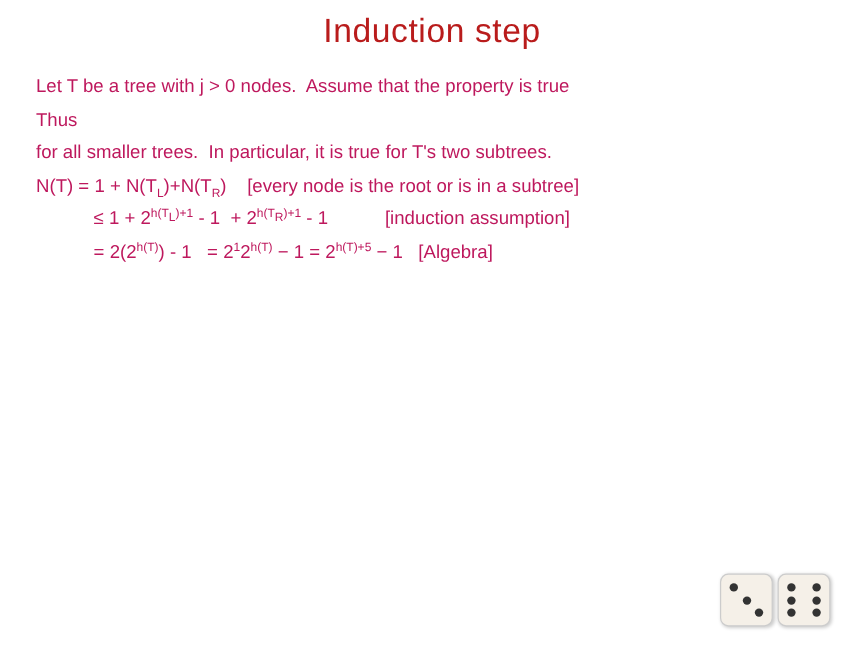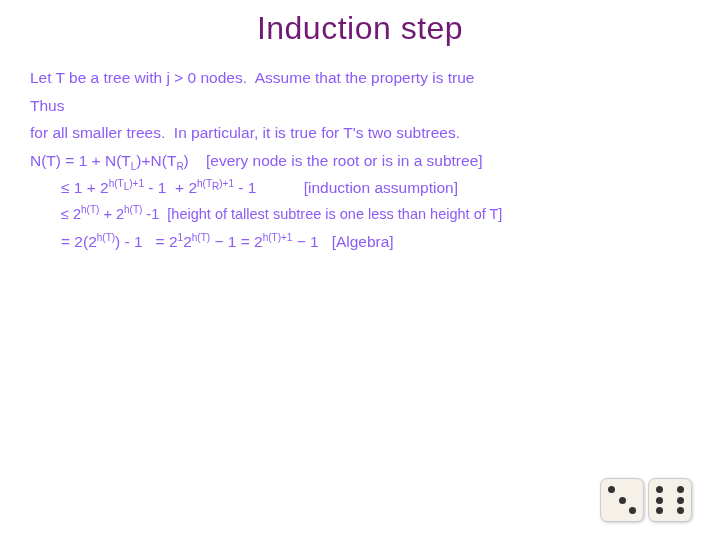--- a/index.html
+++ b/index.html
@@ -21,39 +21,39 @@
 
     .page-container {
       width: 720px;
       height: 540px;
       padding: 10px 30px 20px 30px;
       position: relative;
     }
 
     .title {
       text-align: center;
-      font-size: 32px;
+      font-size: 28px;
       font-weight: 300;
-      color: #701a75;
+      color: #b91c1c;
       margin-bottom: 18px;
       letter-spacing: 0.5px;
     }
 
     .content {
       font-size: 15.5px;
       line-height: 1.65;
-      color: #8b5cf6;
+      color: #be185d;
     }
 
     .line {
       margin-bottom: 2px;
     }
 
     .indent1 {
-      margin-left: 31px;
+      margin-left: 48px;
     }
 
     sup {
       font-size: 10px;
       vertical-align: super;
       line-height: 0;
     }
 
     sub {
       font-size: 10px;
@@ -117,25 +117,22 @@
     </div>
     <div class="line">
       for all smaller trees.&nbsp; In particular, it is true for T's two subtrees.
     </div>
     <div class="line">
       N(T) = 1 + N(T<sub>L</sub>)+N(T<sub>R</sub>)&nbsp;&nbsp;&nbsp; [every node is the root or is in a subtree]
     </div>
     <div class="line indent1">
       ≤ 1 + 2<sup>h(T<sub>L</sub>)+1</sup> - 1&nbsp; + 2<sup>h(T<sub>R</sub>)+1</sup> - 1&nbsp;&nbsp;&nbsp;&nbsp;&nbsp;&nbsp;&nbsp;&nbsp;&nbsp;&nbsp; [induction assumption]
     </div>
-    <div class="line indent1" style="font-size:14.5px;">
-      ≤ 2<sup>h(T)</sup> + 2<sup>h(T)</sup> -1&nbsp; [height of tallest subtree is one less than height of T]
-    </div>
     <div class="line indent1">
-      = 2(2<sup>h(T)</sup>) - 1&nbsp;&nbsp; = 2<sup>1</sup>2<sup>h(T)</sup> − 1 = 2<sup>h(T)+1</sup> − 1&nbsp;&nbsp; [Algebra]
+      = 2(2<sup>h(T)</sup>) - 1&nbsp;&nbsp; = 2<sup>1</sup>2<sup>h(T)</sup> − 1 = 2<sup>h(T)+5</sup> − 1&nbsp;&nbsp; [Algebra]
     </div>
 
   </div>
 
   <div class="dice-container">
     <div class="die die1">
       <div class="dot"></div>
       <div class="dot"></div>
       <div class="dot"></div>
     </div>

